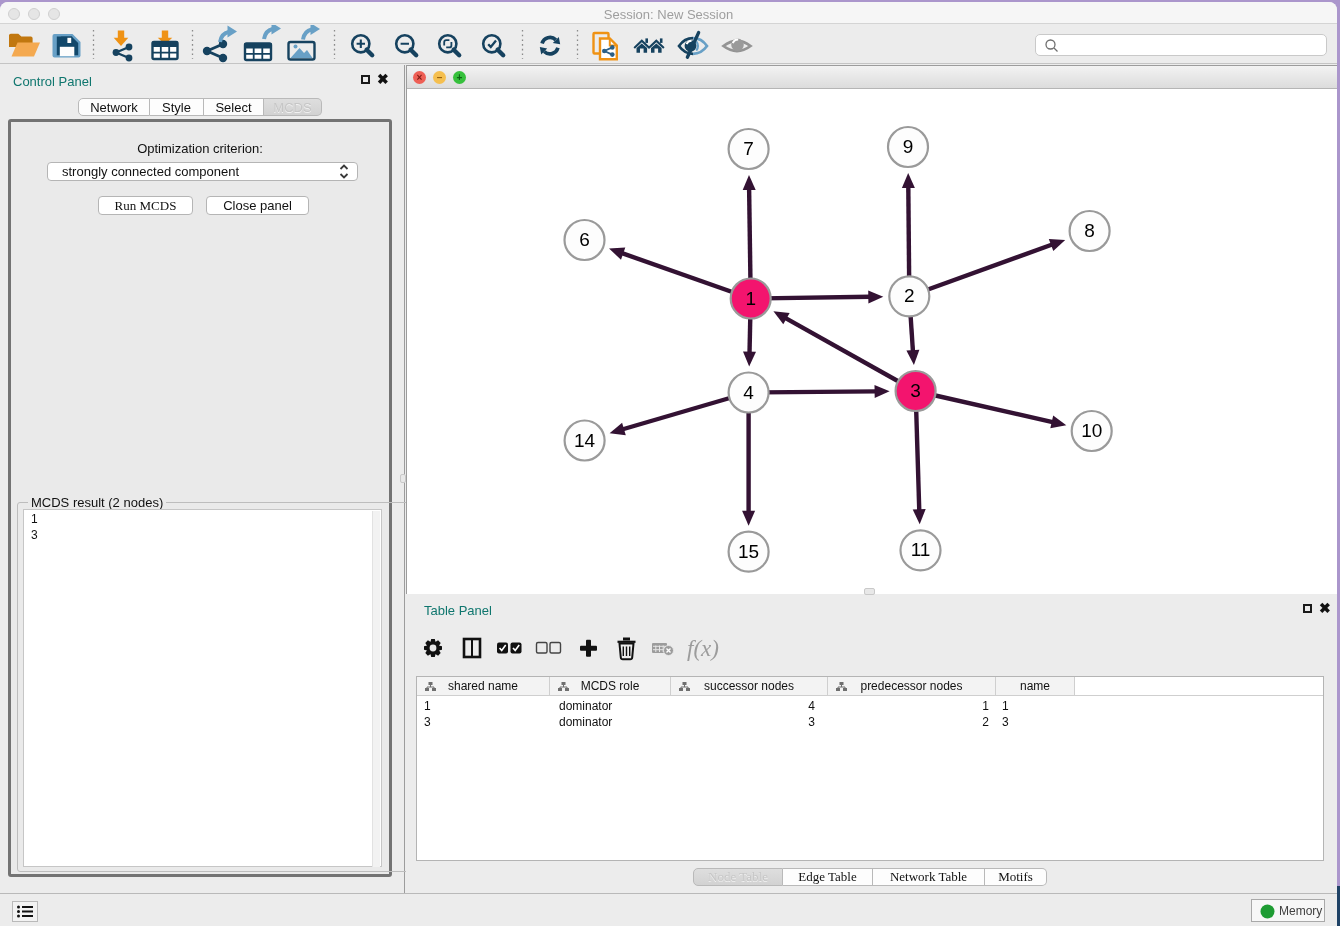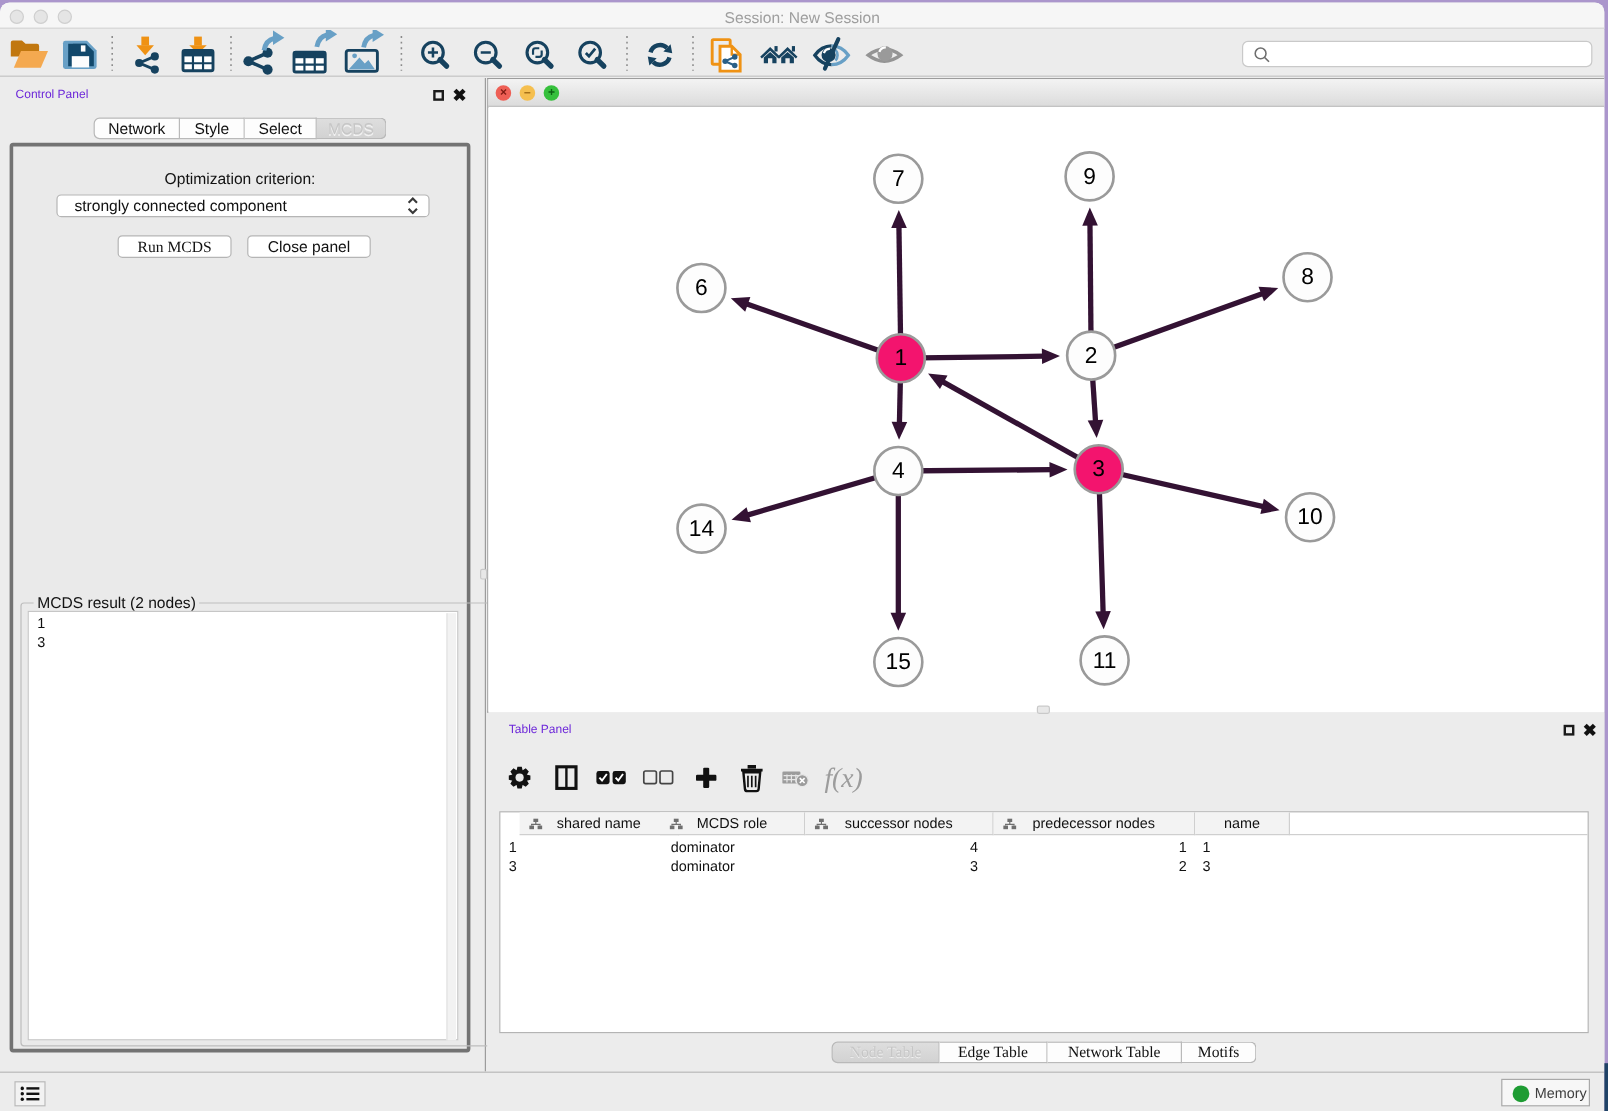--- a/index.html
+++ b/index.html
@@ -14,21 +14,21 @@
 .tl { position:absolute; top:6px; width:12px; height:12px; border-radius:50%; background:#e5e5e5; border:1px solid #cfcfcf; }
 #titletext { position:absolute; top:5px; width:100%; text-align:center; font-size:13px; color:#9e9e9e; }
 
 
 #toolbar { position:absolute; left:0; top:23px; width:100%; height:39px; background:#ececec; border-bottom:1px solid #c4c4c4; }
 #searchbox { position:absolute; right:10px; top:9px; width:292px; height:22px; background:#fff; border:1px solid #c9c9c9; border-radius:5px; }
 
 
 #cpanel { position:absolute; left:0; top:63px; width:405px; height:828px; background:#ececec; border-right:1px solid #9c9c9c; }
 #cpanel .phead { position:absolute; left:0; top:0; width:100%; height:30px; }
-.ptitle { position:absolute; left:13px; top:9px; font-size:10px; color:#6d28d9; }
+.ptitle { position:absolute; left:13px; top:9px; font-size:13px; color:#0f766e; }
 .pico-box { position:absolute; width:9px; height:9px; border:2px solid #1a1a1a; }
 .pico-x { position:absolute; font-size:14px; font-weight:bold; color:#111; }
 
 .tabrow { position:absolute; height:18px; display:flex; }
 .tab { height:18px; font-size:13px; color:#111; background:#fdfdfd; border:1px solid #b9b9b9; border-left:none;
   display:flex; align-items:center; justify-content:center; padding-top:0px;}
 .tab.first { border-left:1px solid #b9b9b9; border-radius:5px 0 0 5px; }
 .tab.last { border-radius:0 5px 5px 0; }
 .tab.gray { background:linear-gradient(#dedede,#d2d2d2); color:#c6c6c6; text-shadow:0 1px 0 #f2f2f2; }
 
@@ -303,21 +303,21 @@
             <line x1="238.8" y1="14.5" x2="238.8" y2="21" stroke="#e7e7e7" stroke-width="1"></line>
             <line x1="242.5" y1="14.5" x2="242.5" y2="21" stroke="#e7e7e7" stroke-width="1"></line>
             <line x1="246.2" y1="14.5" x2="246.2" y2="21" stroke="#e7e7e7" stroke-width="1"></line>
             <circle cx="251.5" cy="19.5" r="5" fill="#9c9c9c" stroke="#e7e7e7" stroke-width="1"></circle>
             <path d="M249.5,17.5 l4,4 M253.5,17.5 l-4,4" stroke="#fff" stroke-width="1.4"></path>
             <text x="270" y="25" font-family="Liberation Serif, serif" font-style="italic" font-size="23" fill="#9c9c9c">f(x)</text>
           </svg>
         </div>
       </div>
     <div id="ttable">
-      <div class="thead" style="left:16px; width:133px;"><svg width="11" height="10" viewBox="0 0 11 10" style="position:absolute;left:8px;top:5px;">
+      <div class="thead" style="left:0px; width:133px;"><svg width="11" height="10" viewBox="0 0 11 10" style="position:absolute;left:8px;top:5px;">
             <rect x="3.5" y="0" width="4" height="3" fill="#6f6f6f"></rect>
             <rect x="0" y="6" width="4" height="3" fill="#6f6f6f"></rect>
             <rect x="7" y="6" width="4" height="3" fill="#6f6f6f"></rect>
             <path d="M5.5 3v2M2 6V5h7v1" stroke="#6f6f6f" stroke-width="1" fill="none"></path>
           </svg>shared name</div>
       <div class="thead" style="left:133px; width:121px;"><svg width="11" height="10" viewBox="0 0 11 10" style="position:absolute;left:8px;top:5px;">
             <rect x="3.5" y="0" width="4" height="3" fill="#6f6f6f"></rect>
             <rect x="0" y="6" width="4" height="3" fill="#6f6f6f"></rect>
             <rect x="7" y="6" width="4" height="3" fill="#6f6f6f"></rect>
             <path d="M5.5 3v2M2 6V5h7v1" stroke="#6f6f6f" stroke-width="1" fill="none"></path>

